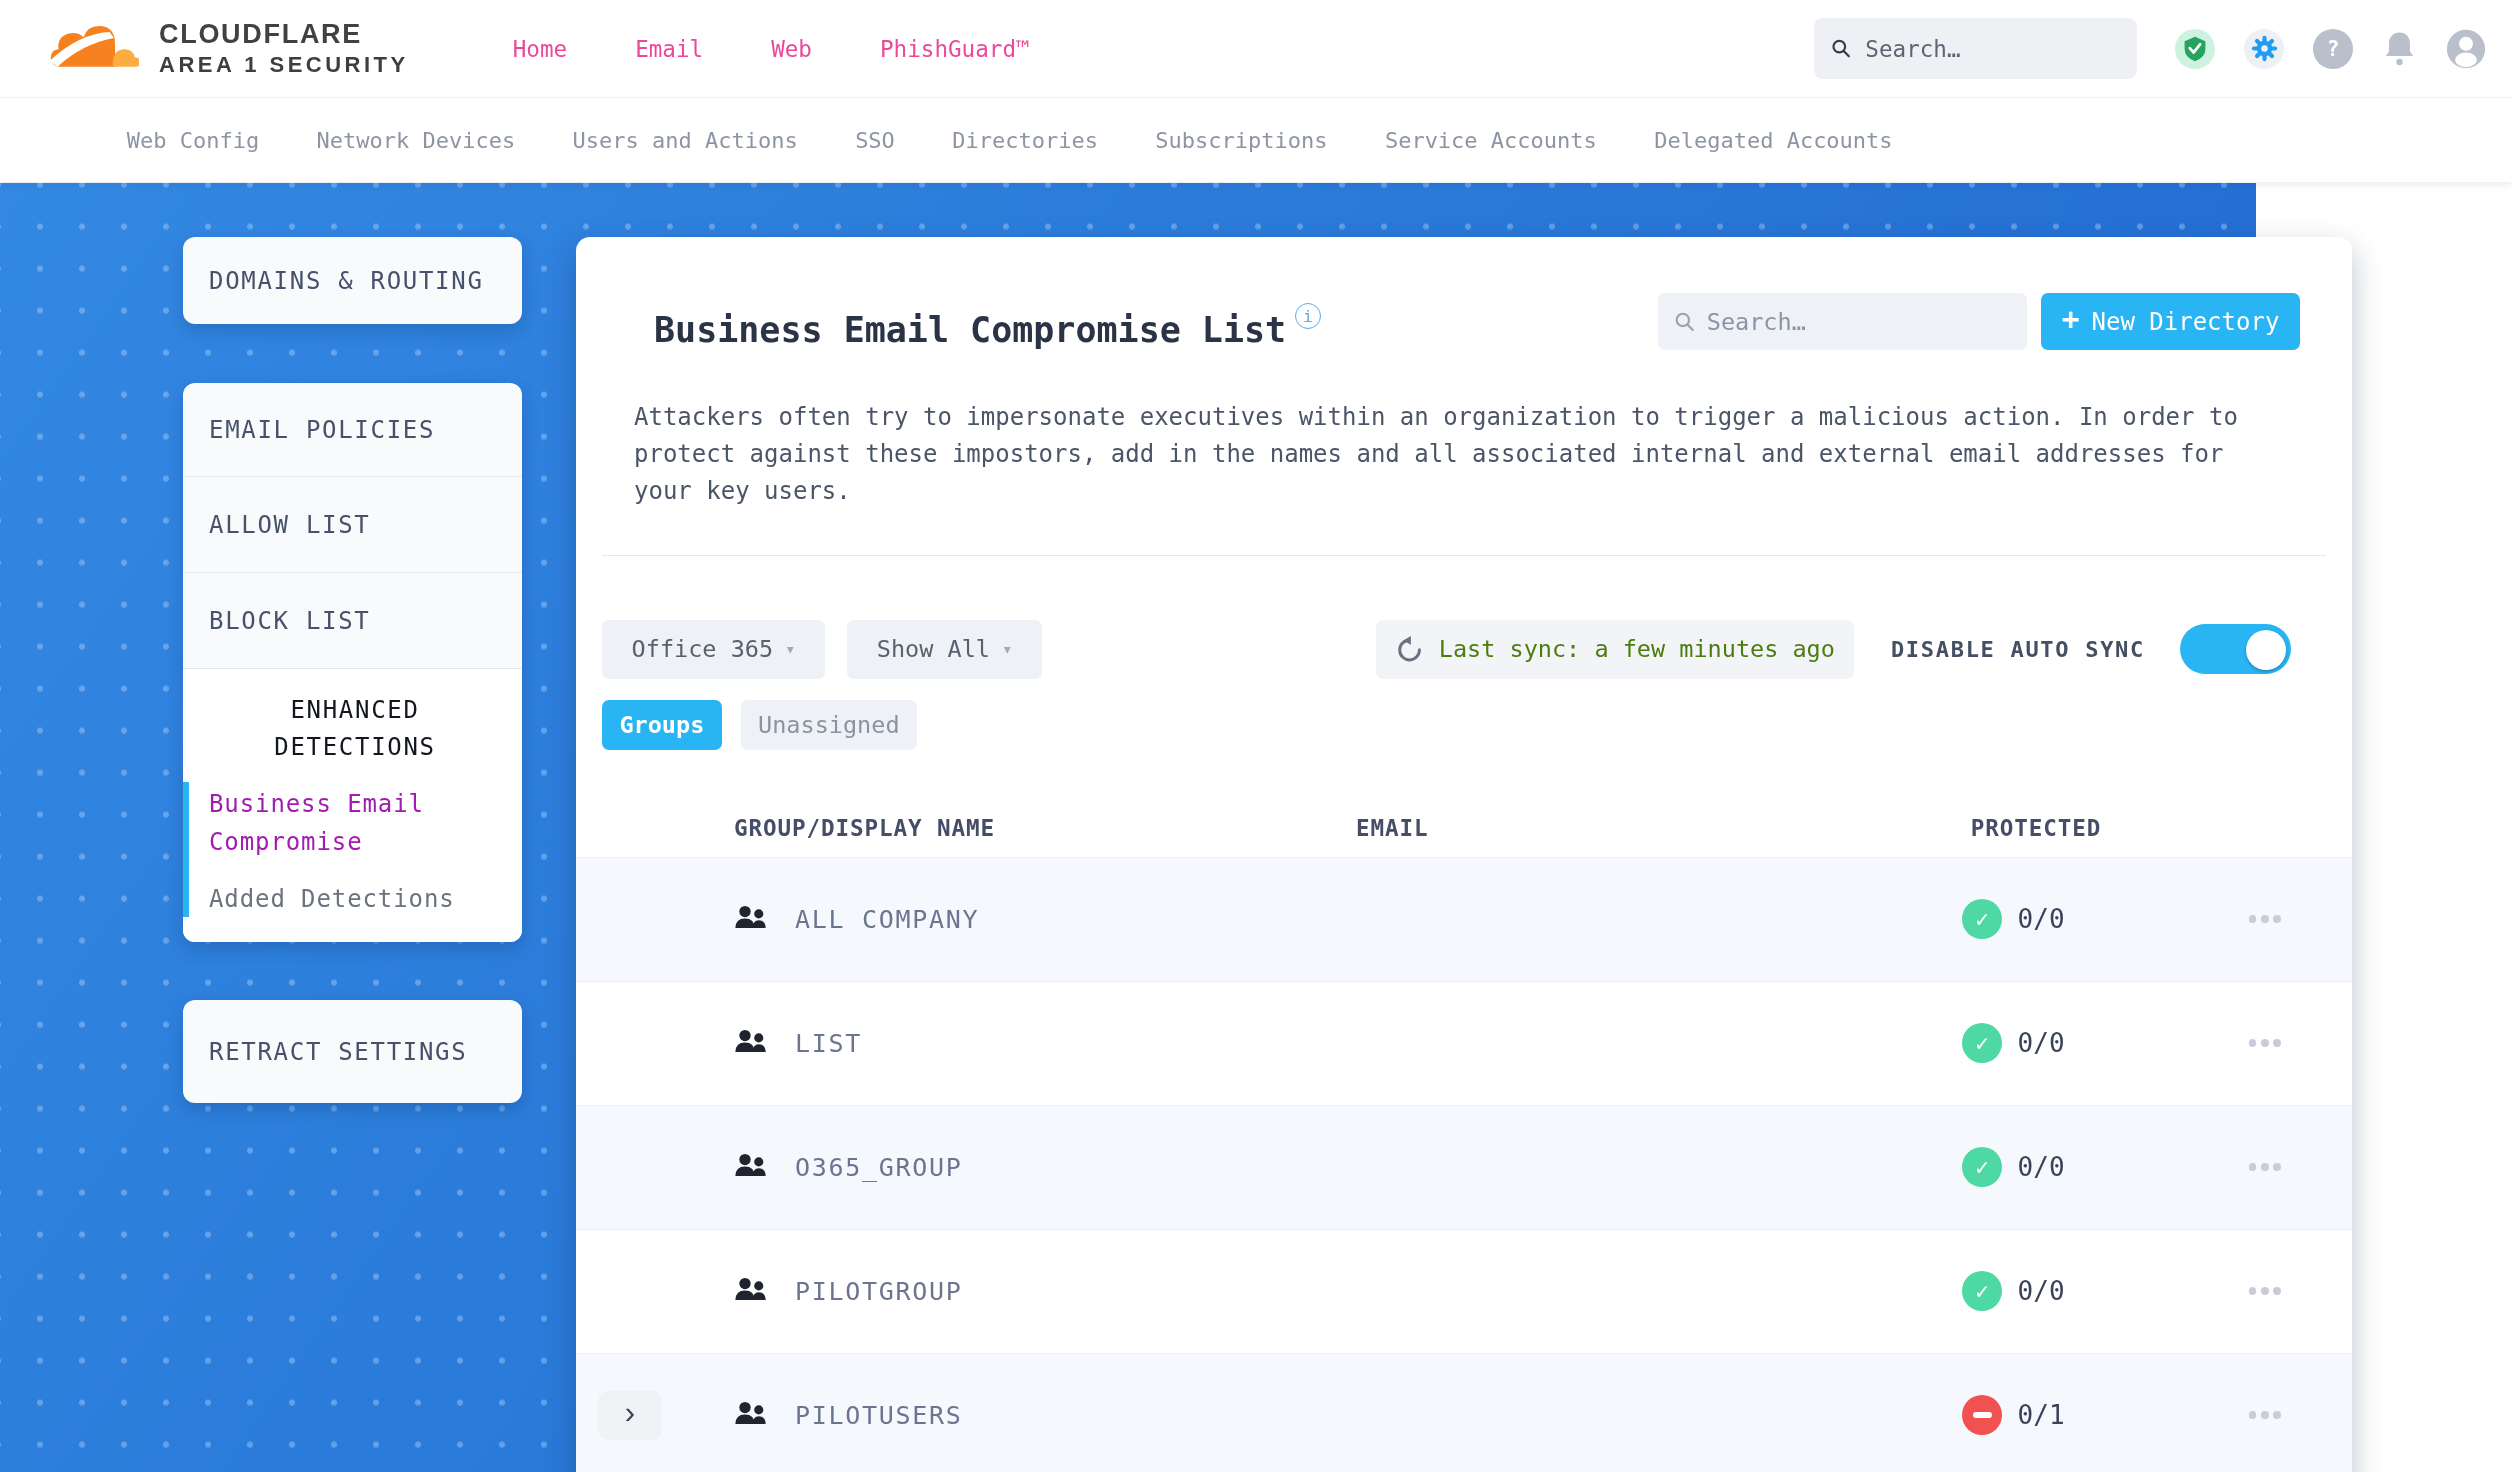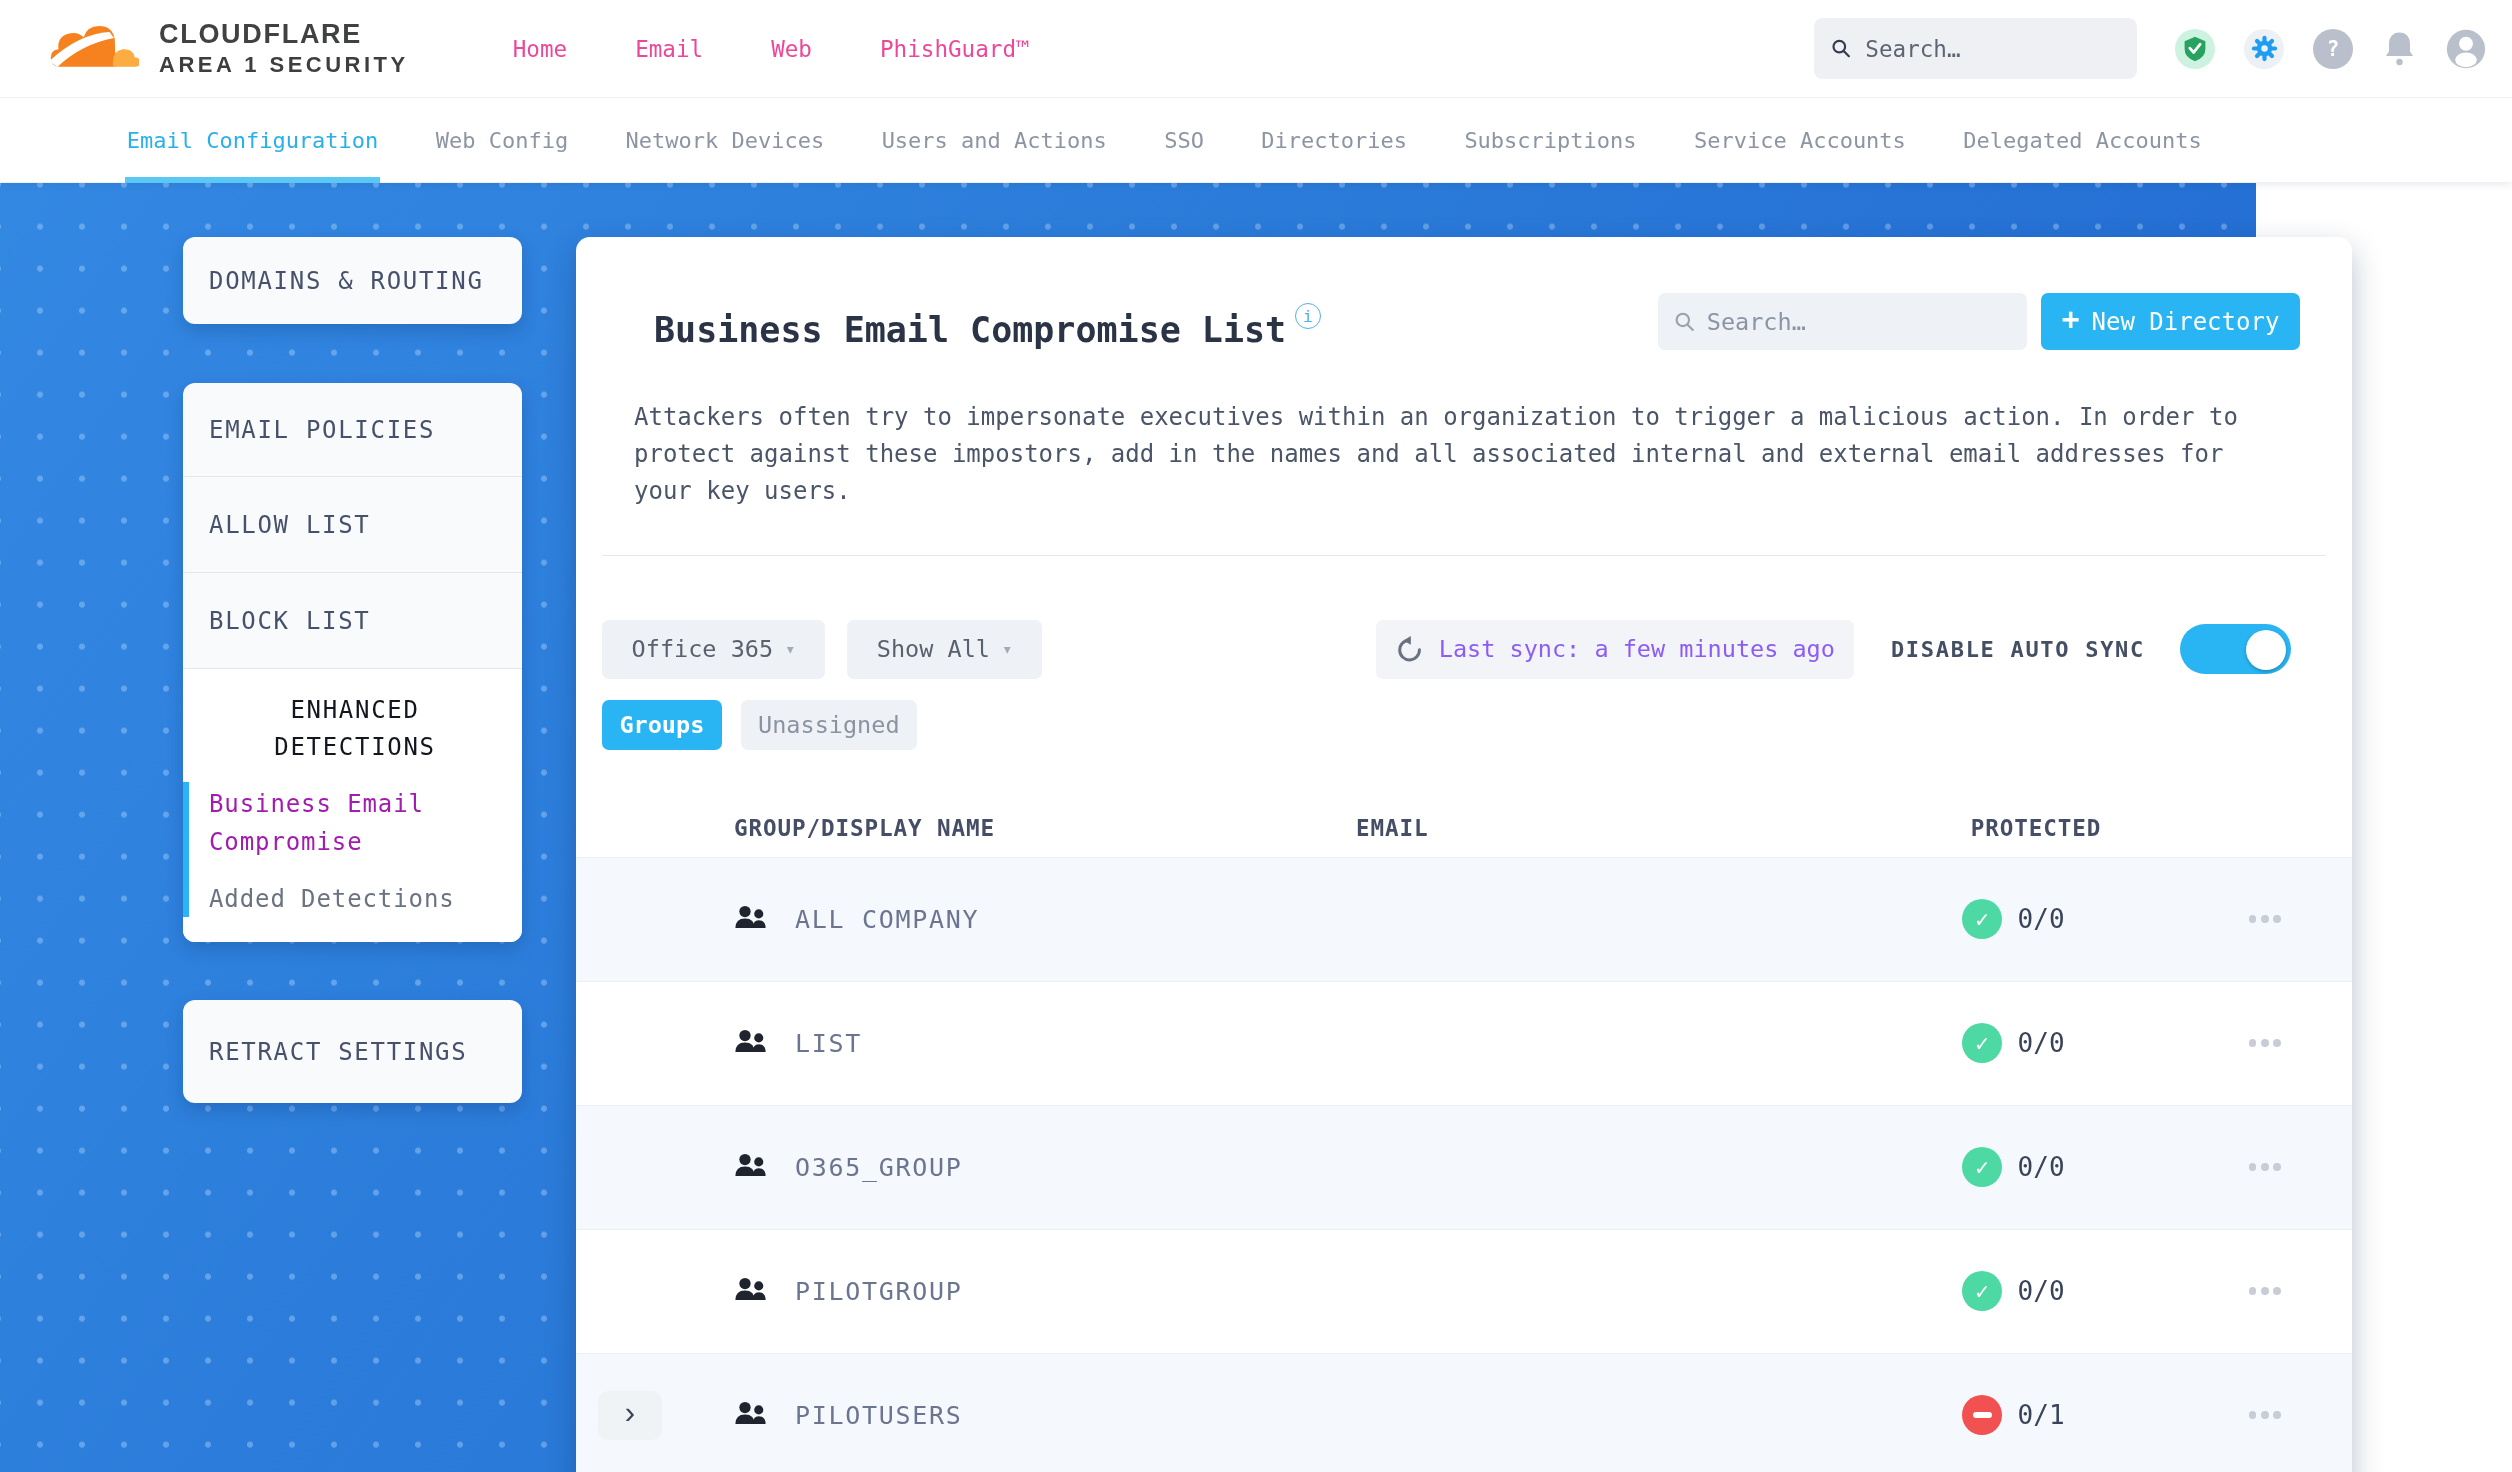--- a/index.html
+++ b/index.html
@@ -92,21 +92,21 @@
   .divider { margin:45px 26px 0; height:0.9px; background:#e4e9ef; }
 
   .filters { margin:64px 61px 0 26px; display:flex; align-items:center; }
   .drop { height:59px; background:#eef1f5; border:none; border-radius:7px;
     display:flex; align-items:center; justify-content:center; gap:12px; padding:0 29.6px;
     font-family:inherit; font-size:23.5px; color:#59616f; cursor:pointer; }
   .drop + .drop { margin-left:22px; }
   .caret { font-size:17.4px; color:#a3aab6; }
   .sync { margin-left:auto; height:59px; background:#f2f4f7; border-radius:7px;
     display:flex; align-items:center; gap:14px; padding:0 19px; font-size:23.5px;
-    color:#8b5cf6; cursor:pointer; }
+    color:#4d7c0f; cursor:pointer; }
   .autolbl { margin-left:37px; font-size:22px; font-weight:bold; color:#454f63;
     letter-spacing:1.7px; }
   .toggle { margin-left:35px; width:111px; height:50px; border-radius:25px;
     background:#29b4f3; position:relative; cursor:pointer; }
   .knob { position:absolute; right:5.2px; top:5.2px; width:40px; height:40px; border-radius:50%;
     background:#fff; box-shadow:0 1.7px 3.5px rgba(0,0,0,.25); }
 
   .seg { margin:21px 26px 0; display:flex; gap:19px; }
   .pill { height:50px; border:none; border-radius:7px; padding:0 17.4px;
     font-family:inherit; font-size:23.5px; display:flex; align-items:center; cursor:pointer; }
@@ -202,21 +202,20 @@
         <circle cx="23" cy="23" r="22" fill="#b9c0cb"></circle>
         <circle cx="23" cy="17" r="8" fill="#fff"></circle>
         <ellipse cx="23" cy="35.5" rx="12.5" ry="8.5" fill="#fff"></ellipse>
       </svg>
     </div>
   </div>
 </div>
 
 <div class="hdr2">
 
-    <div class="tab active">Email Configuration</div>
 
     <div class="tab">Web Config</div>
 
     <div class="tab">Network Devices</div>
 
     <div class="tab">Users and Actions</div>
 
     <div class="tab">SSO</div>
 
     <div class="tab">Directories</div>

